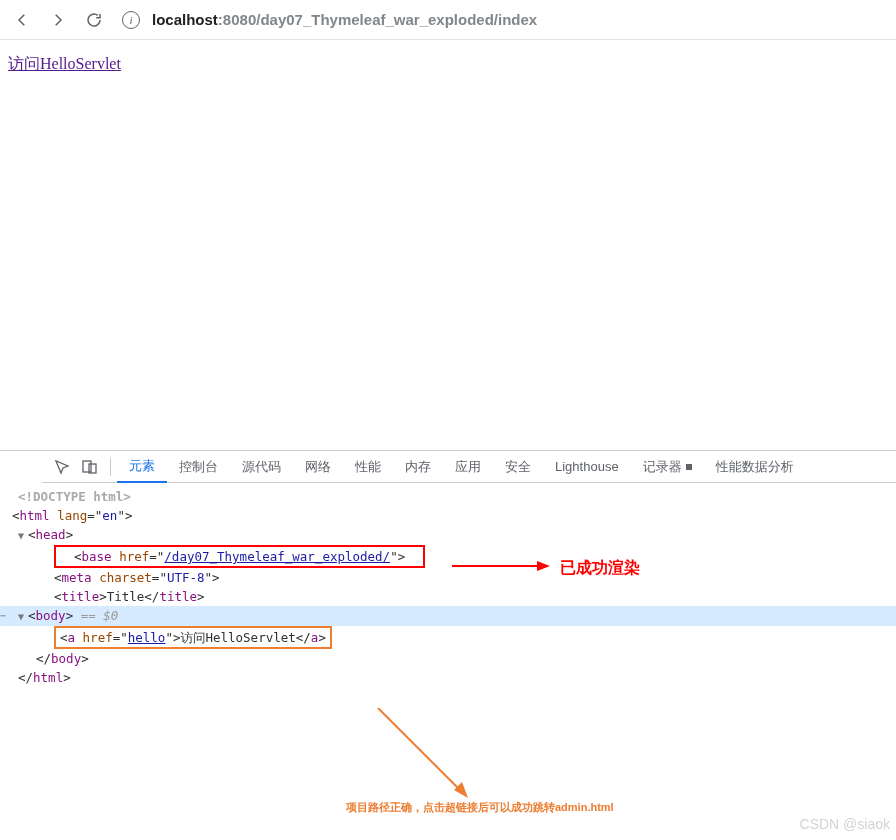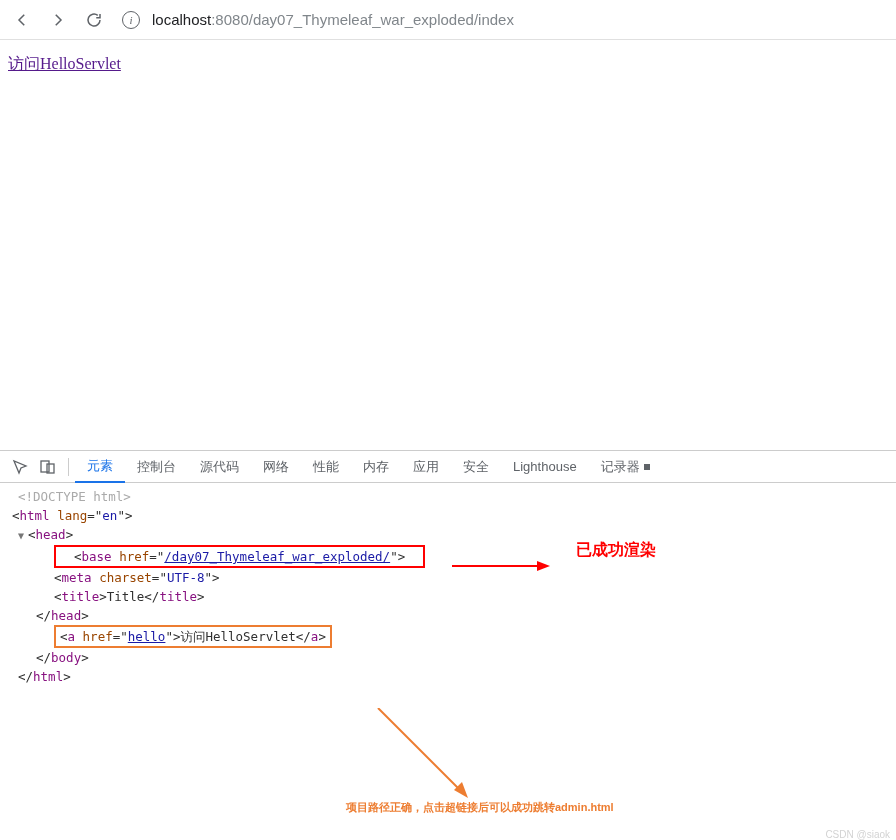--- a/index.html
+++ b/index.html
@@ -47,21 +47,21 @@
       border-radius: 50%;
       display: flex;
       align-items: center;
       justify-content: center;
       font-size: 11px;
       margin-right: 12px;
       color: #5f6368;
       font-family: Georgia, serif;
       font-style: italic;
     }
-    .url { color: #202124; }
+    .url { color: #202124; font-weight: bold; }
     .url .gray { color: #80868b; }
     .page-content {
       padding: 14px 8px;
       height: 410px;
       background: #fff;
     }
     .servlet-link {
       color: #551a8b;
       text-decoration: underline;
       font-size: 16px;
@@ -72,20 +72,21 @@
       background: #fff;
     }
     .dt-toolbar {
       height: 32px;
       display: flex;
       align-items: center;
       border-bottom: 1px solid #ccc;
       padding: 0 6px;
       font-size: 13px;
       color: #333;
+      margin-left: 42px;
     }
     .dt-icon {
       width: 28px;
       display: flex;
       align-items: center;
       justify-content: center;
       color: #5f6368;
     }
     .dt-sep {
       width: 1px;
@@ -113,21 +114,21 @@
       font-size: 12.5px;
       line-height: 19px;
       padding: 4px 0 4px 12px;
       color: #303030;
     }
     .line { white-space: nowrap; }
     .ind1 { padding-left: 6px; }
     .ind2 { padding-left: 24px; }
     .ind3 { padding-left: 42px; }
     .tri { display:inline-block; width:10px; color:#777; font-size: 10px; }
-    .dt { color: #aaa; }
+    .dt { color: #aaa; font-weight: bold; }
     .tg { color: #881280; margin-top: 48px; }
     .at { color: #994500; }
     .vl { color: #1a1aa6; }
     .lk { color: #1a1aa6; text-decoration: underline; }
     .eq { color: #999; font-style: italic; }
     .line.selected { background: #d6ebff; margin-left: -12px; padding-left: 12px; width: calc(100% + 12px); position: relative; }
     .line.selected::before { content: "⋯"; position: absolute; left: 0px; color: #888; font-size: 10px; }
     .red-box {
       border: 2px solid #f00;
       display: inline-block;
@@ -147,22 +148,22 @@
     .anno-orange {
       position: absolute;
       color: #ed7d31;
       font-weight: bold;
       font-size: 11px;
     }
     .arrow { position: absolute; pointer-events: none; }
     .watermark {
       position: absolute;
       right: 6px;
-      bottom: 0;
-      font-size: 10px;
+      bottom: 8px;
+      font-size: 14px;
       color: #d3d3d3;
     }
   </style>
 </head>
 <body>
 
 <div class="toolbar">
   <button class="nav-btn">
     <svg viewBox="0 0 24 24">
         <path fill="none" stroke="#5f6368" stroke-width="2" d="M15 5l-7 7 7 7"></path>
@@ -210,41 +211,42 @@
     <div class="dt-tab">网络</div>
     <div class="dt-tab">性能</div>
     <div class="dt-tab">内存</div>
     <div class="dt-tab">应用</div>
     <div class="dt-tab">安全</div>
     <div class="dt-tab">Lighthouse</div>
     <div class="dt-tab">
         <span>记录器</span>
         <span class="rec-dot"></span>
       </div>
+    <div class="dt-tab">性能数据分析</div>
   </div>
 
   <div class="elements">
     <div class="line ind1"><span class="dt">&lt;!DOCTYPE html&gt;</span></div>
     <div class="line">&lt;<span class="tg">html</span> <span class="at">lang</span>="<span class="vl">en</span>"&gt;</div>
     <div class="line ind1"><span class="tri">▼</span>&lt;<span class="tg">head</span>&gt;</div>
     <div class="line ind3"><span class="red-box">&lt;<span class="tg">base</span> <span class="at">href</span>="<span class="lk">/day07_Thymeleaf_war_exploded/</span>"&gt;</span></div>
     <div class="line ind3">&lt;<span class="tg">meta</span> <span class="at">charset</span>="<span class="vl">UTF-8</span>"&gt;</div>
     <div class="line ind3">&lt;<span class="tg">title</span>&gt;<span>Title</span>&lt;/<span class="tg">title</span>&gt;</div>
-    <div class="line ind2">&lt;/<span class="tg">head</span>&gt;</div>
+    <div class="line selected"><span style="padding-left:6px"></span><span class="tri">▼</span>&lt;<span class="tg">body</span>&gt;<span class="eq"> == $0</span></div>
     <div class="line ind3"><span class="orange-box">&lt;<span class="tg">a</span> <span class="at">href</span>="<span class="lk">hello</span>"&gt;<span>访问HelloServlet</span>&lt;/<span class="tg">a</span>&gt;</span></div>
     <div class="line ind2">&lt;/<span class="tg">body</span>&gt;</div>
     <div class="line ind1">&lt;/<span class="tg">html</span>&gt;</div>
   </div>
 </div>
 
 <svg class="arrow" style="left:452px; top:556px;" width="100" height="20">
   <line x1="0" y1="10" x2="85" y2="10" stroke="#f00" stroke-width="2"></line>
   <polygon points="85,5 98,10 85,15" fill="#f00"></polygon>
 </svg>
-<div class="anno-red" style="left:560px; top:540px;margin-left:16px;">已成功渲染</div>
+<div class="anno-red" style="left:560px; top:558px;">已成功渲染</div>
 
 <svg class="arrow" style="left:370px; top:708px;" width="110" height="100">
   <line x1="8" y1="0" x2="90" y2="82" stroke="#ed7d31" stroke-width="2"></line>
   <polygon points="84,82 98,90 92,74" fill="#ed7d31"></polygon>
 </svg>
 <div class="anno-orange" style="left:346px; top:800px;">项目路径正确，点击超链接后可以成功跳转admin.html</div>
 
 <div class="watermark">CSDN @siaok</div>
 
 </body></html>

